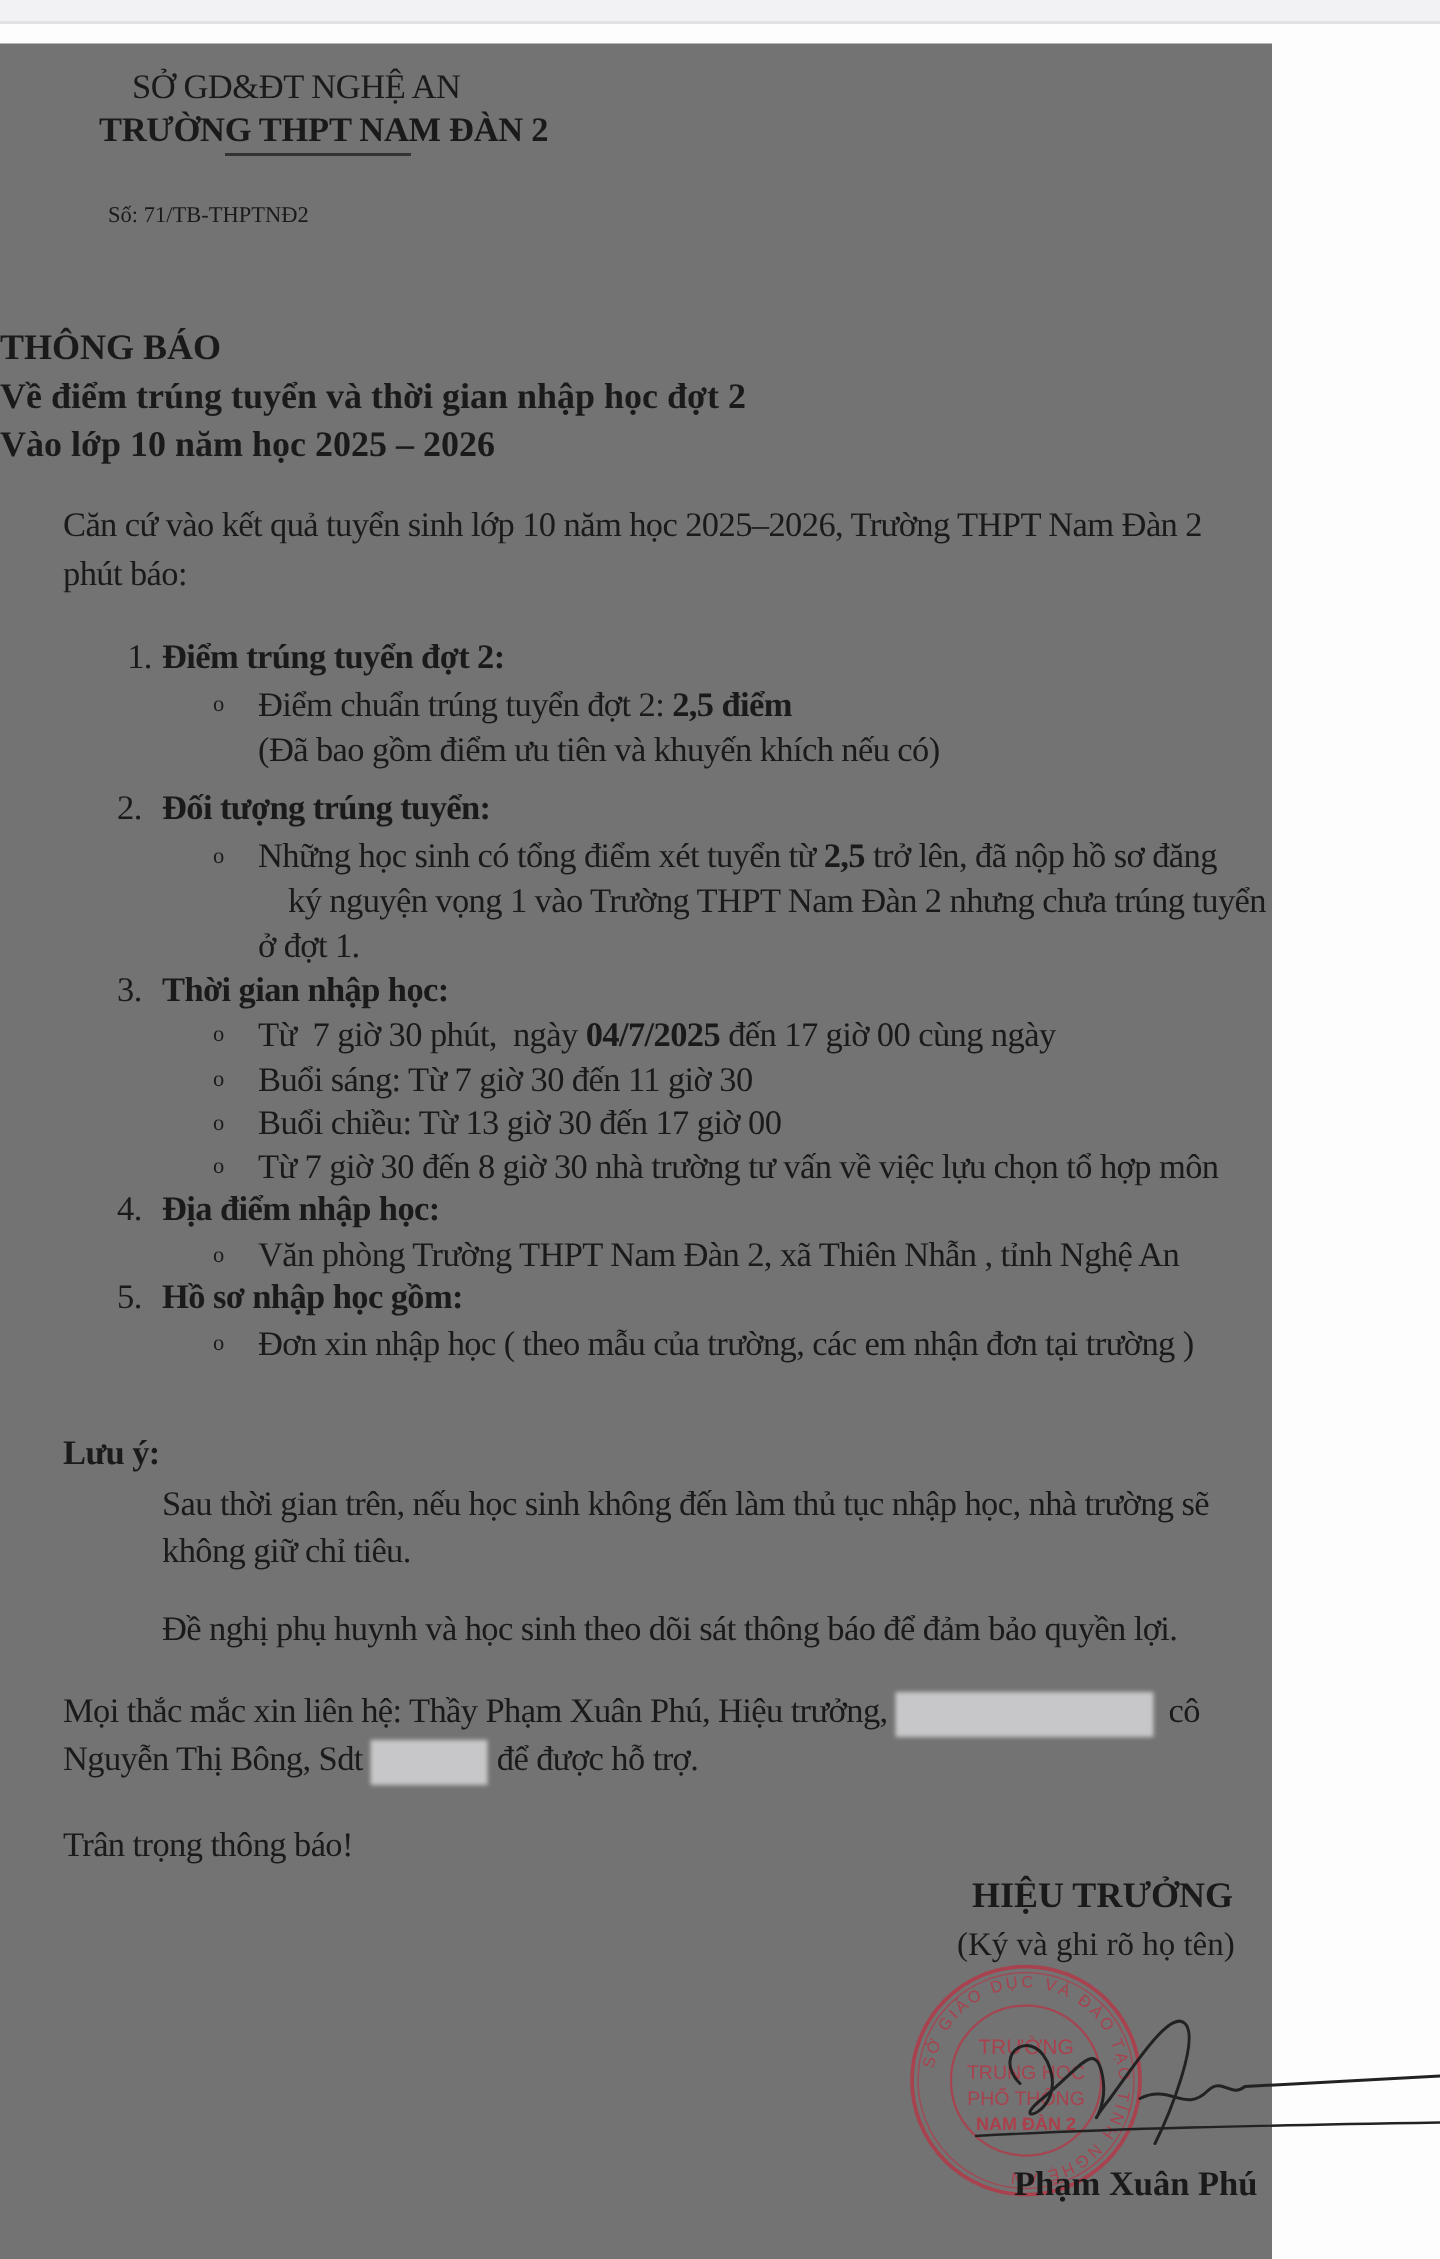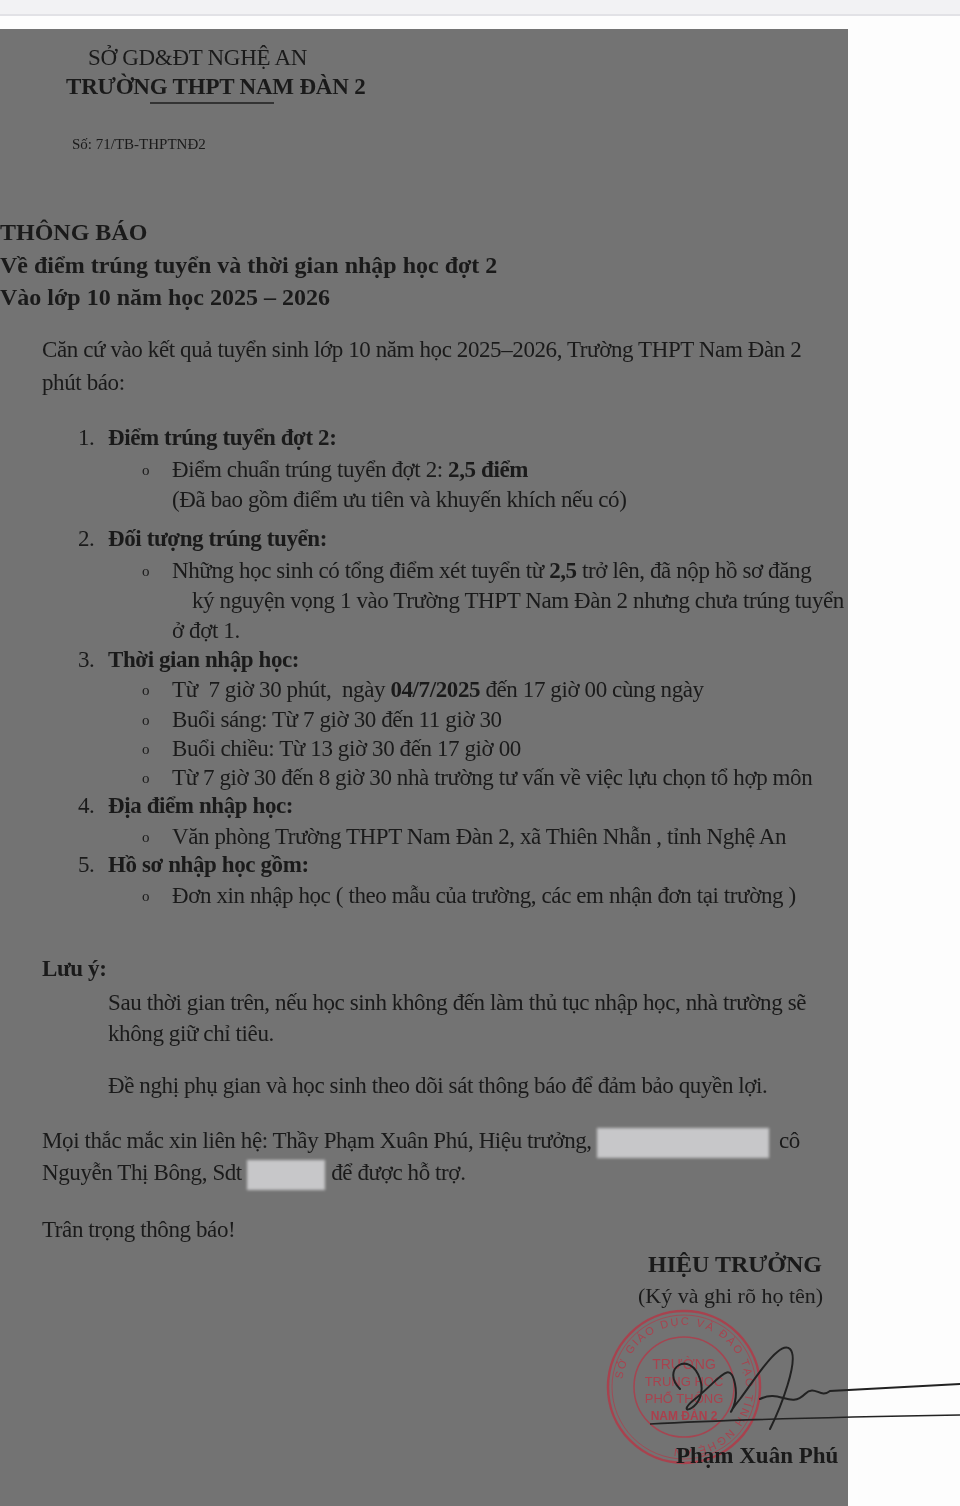--- a/index.html
+++ b/index.html
@@ -46,21 +46,21 @@
   <div class="hdr-underline"></div>
   <div class="abs docnum">Số: 71/TB-THPTNĐ2</div>
 
   <div class="abs title t1">THÔNG BÁO</div>
   <div class="abs title t2">Về điểm trúng tuyển và thời gian nhập học đợt 2</div>
   <div class="abs title t3">Vào lớp 10 năm học 2025 – 2026</div>
 
   <div class="abs para" style="top:305px;">Căn cứ vào kết quả tuyển sinh lớp 10 năm học 2025–2026, Trường THPT Nam Đàn 2</div>
   <div class="abs para" style="top:338px;">phút báo:</div>
 
-  <div class="abs sec" style="top:396px;">
+  <div class="abs sec" style="top:396px;text-align:center;">
     <span class="num">1.</span><span>Điểm trúng tuyển đợt 2:</span>
   </div>
   <div class="abs bullet" style="left:172px; top:426px;">
     <span class="dot">o</span>
     <span>Điểm chuẩn trúng tuyển đợt 2: </span><span class="b">2,5 điểm</span>
   </div>
   <div class="abs bullet" style="left:172px; top:456px;">(Đã bao gồm điểm ưu tiên và khuyến khích nếu có)</div>
 
   <div class="abs sec" style="top:497px;">
     <span class="num">2.</span><span>Đối tượng trúng tuyển:</span>
@@ -104,21 +104,21 @@
     <span class="num">5.</span><span>Hồ sơ nhập học gồm:</span>
   </div>
   <div class="abs bullet" style="left:172px; top:852px;">
     <span class="dot">o</span>
     <span>Đơn xin nhập học ( theo mẫu của trường, các em nhận đơn tại trường )</span>
   </div>
 
   <div class="abs para b" style="top:910px;">Lưu ý:</div>
   <div class="abs para" style="left:108px; top:958px;">Sau thời gian trên, nếu học sinh không đến làm thủ tục nhập học, nhà trường sẽ</div>
   <div class="abs para" style="left:108px; top:989px;">không giữ chỉ tiêu.</div>
-  <div class="abs para" style="left:108px; top:1041px;">Đề nghị phụ gian và học sinh theo dõi sát thông báo để đảm bảo quyền lợi.</div>
+  <div class="abs para" style="left:108px; top:1041px;">Đề nghị phụ huynh và học sinh theo dõi sát thông báo để đảm bảo quyền lợi.</div>
 
   <div class="abs para" style="top:1096px;">
     <span>Mọi thắc mắc xin liên hệ: Thầy Phạm Xuân Phú, Hiệu trưởng, </span><span class="redact" style="width:172px; height:30px; margin-right:10px;"></span><span>cô</span>
   </div>
   <div class="abs para" style="top:1185px;">Trân trọng thông báo!</div>
 
   <div class="abs para" style="top:1128px;">
     <span>Nguyễn Thị Bông, Sdt </span><span class="redact" style="width:78px; height:30px; margin-right:6px;"></span><span>để được hỗ trợ.</span>
   </div>
 

